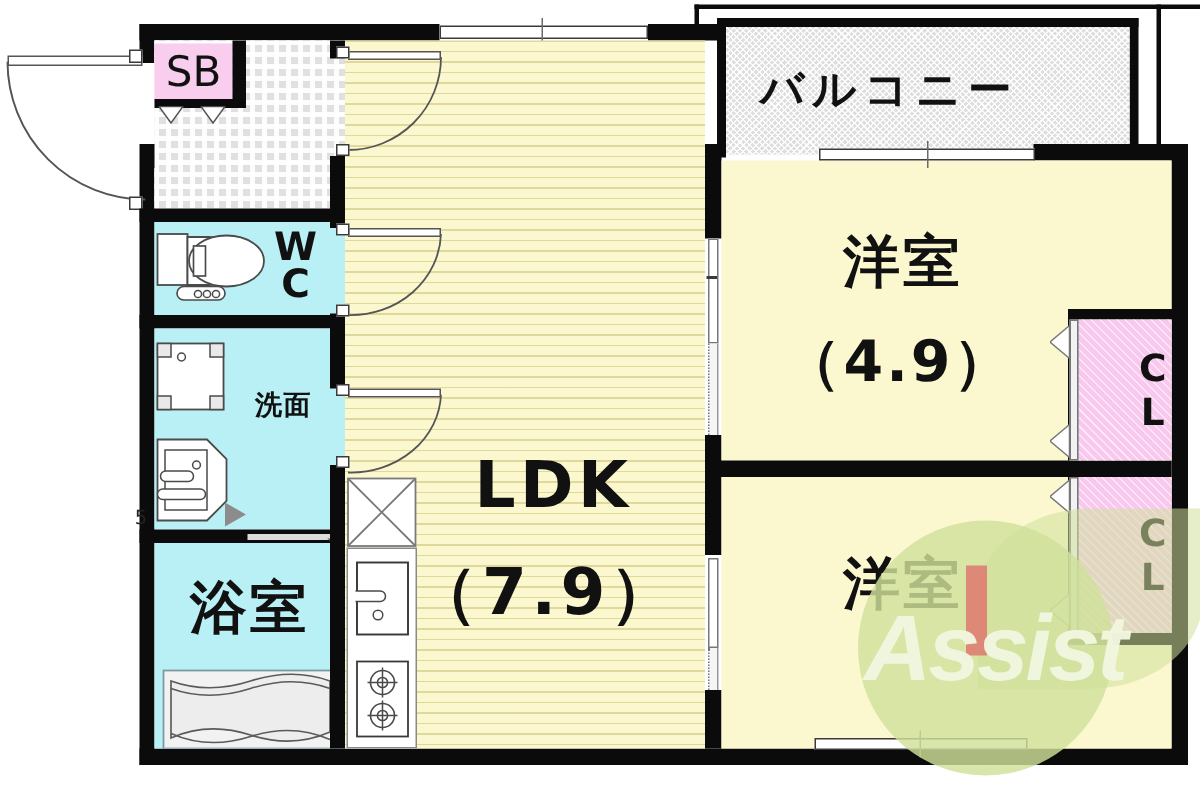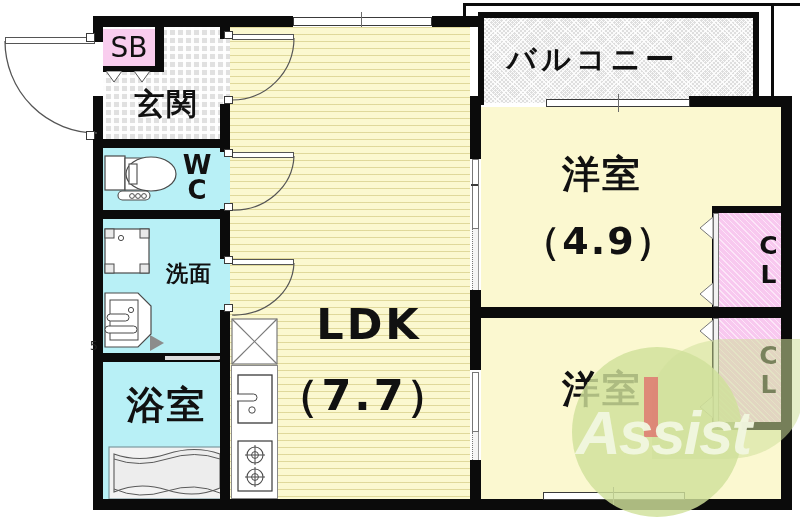--- a/index.html
+++ b/index.html
@@ -42,21 +42,21 @@
   
   .lbl{
     position:absolute;color:#111;font-weight:700;
     white-space:nowrap;line-height:1.05;text-align:center;
     font-family:"DejaVu Sans","Liberation Sans",sans-serif;
   }
   .lbl-jp{font-family:"DejaVu Sans",sans-serif;letter-spacing:1px;}
   .lbl-ldk{font-size:43px;letter-spacing:3px;font-weight:700;}
   .lbl-room{font-size:38px;letter-spacing:2px;}
   .lbl-mid{font-size:30px;letter-spacing:2px;}
-  .lbl-sm{font-size:22px;letter-spacing:1px;}
+  .lbl-sm{font-size:18px;letter-spacing:1px;}
   .lbl-cl{font-size:26px;font-weight:700;letter-spacing:0;}
   .lbl-wc{font-size:26px;font-weight:700;line-height:0.98;}
   .lbl-sb{font-size:28px;font-weight:400;}
   .lbl-balcony{font-size:29px;letter-spacing:5px;}
   .doorleaf{position:absolute;background:#fff;border:1.2px solid #555;box-sizing:border-box;}
   .slide{position:absolute;background:#fff;border:1px solid #777;box-sizing:border-box;}
   .window{position:absolute;background:#fff;border:1.3px solid #3a3a3a;box-sizing:border-box;}
   .hinge{position:absolute;background:#fff;border:1.2px solid #3a3a3a;box-sizing:border-box;}
 
   
@@ -104,21 +104,20 @@
   <div class="abs fill-sb" style="left:103px;top:29px;width:52px;height:40px;"></div>
   <div class="abs wall" style="left:155px;top:27px;width:9px;height:44px;"></div>
   <div class="abs wall" style="left:103px;top:66px;width:61px;height:6px;"></div>
   <div class="lbl lbl-sb" style="left:103px;top:33px;width:52px;">SB</div>
 
   <svg class="abs" style="left:104px;top:71px;width:60px;height:12px;" viewBox="0 0 60 12">
     <polygon points="2,0 18,0 10,11" fill="#ffffff" stroke="#555" stroke-width="1"></polygon>
     <polygon points="30,0 46,0 38,11" fill="#ffffff" stroke="#555" stroke-width="1"></polygon>
   </svg>
 
-  <div class="lbl lbl-jp lbl-mid" style="left:103px;top:88px;width:127px;">玄関</div>
 
   <div class="doorleaf" style="left:5px;top:37px;width:90px;height:7px;"></div>
   <svg class="abs" style="left:3px;top:41px;width:94px;height:94px;" viewBox="0 0 94 94">
     <path d="M2,0 A92,92 0 0 0 94,92" fill="none" stroke="#555" stroke-width="1.3"></path>
   </svg>
   <div class="hinge" style="left:86px;top:33px;width:9px;height:9px;"></div>
   <div class="hinge" style="left:86px;top:131px;width:9px;height:9px;"></div>
   <div class="abs wall" style="left:93px;top:96px;width:10px;height:16px;"></div>
 
   <div class="abs wall" style="left:93px;top:139px;width:137px;height:9px;"></div>
@@ -198,21 +197,21 @@
   <div class="hinge" style="left:224px;top:203px;width:9px;height:8px;"></div>
 
   <div class="doorleaf" style="left:232px;top:259px;width:62px;height:6px;"></div>
   <svg class="abs" style="left:232px;top:263px;width:64px;height:54px;" viewBox="0 0 64 54">
     <path d="M62,0 A60,54 0 0 1 0,52" fill="none" stroke="#555" stroke-width="1.2"></path>
   </svg>
   <div class="hinge" style="left:224px;top:256px;width:9px;height:8px;"></div>
   <div class="hinge" style="left:224px;top:304px;width:9px;height:8px;"></div>
 
   <div class="lbl lbl-ldk" style="left:268px;top:302px;width:202px;">LDK</div>
-  <div class="lbl lbl-ldk" style="left:258px;top:373px;width:212px;">（7.7）</div>
+  <div class="lbl lbl-ldk" style="left:258px;top:373px;width:212px;">（7.9）</div>
 
   <svg class="abs" style="left:231px;top:318px;width:47px;height:47px;" viewBox="0 0 47 47">
     <rect x="1" y="1" width="45" height="45" fill="#fff" stroke="#7a7a7a" stroke-width="1.2"></rect>
     <line x1="1" y1="1" x2="46" y2="46" stroke="#7a7a7a" stroke-width="1.2"></line>
     <line x1="46" y1="1" x2="1" y2="46" stroke="#7a7a7a" stroke-width="1.2"></line>
   </svg>
   <div class="abs fill-white" style="left:231px;top:365px;width:47px;height:134px;border:1px solid #8a8a8a;"></div>
   <svg class="abs" style="left:237px;top:374px;width:36px;height:50px;" viewBox="0 0 36 50">
     <rect x="1" y="1" width="34" height="48" fill="#fff" stroke="#3a3a3a" stroke-width="1.3"></rect>
     <rect x="-4" y="20" width="24" height="7" rx="3.5" fill="#fff" stroke="#4a4a4a" stroke-width="1"></rect>

